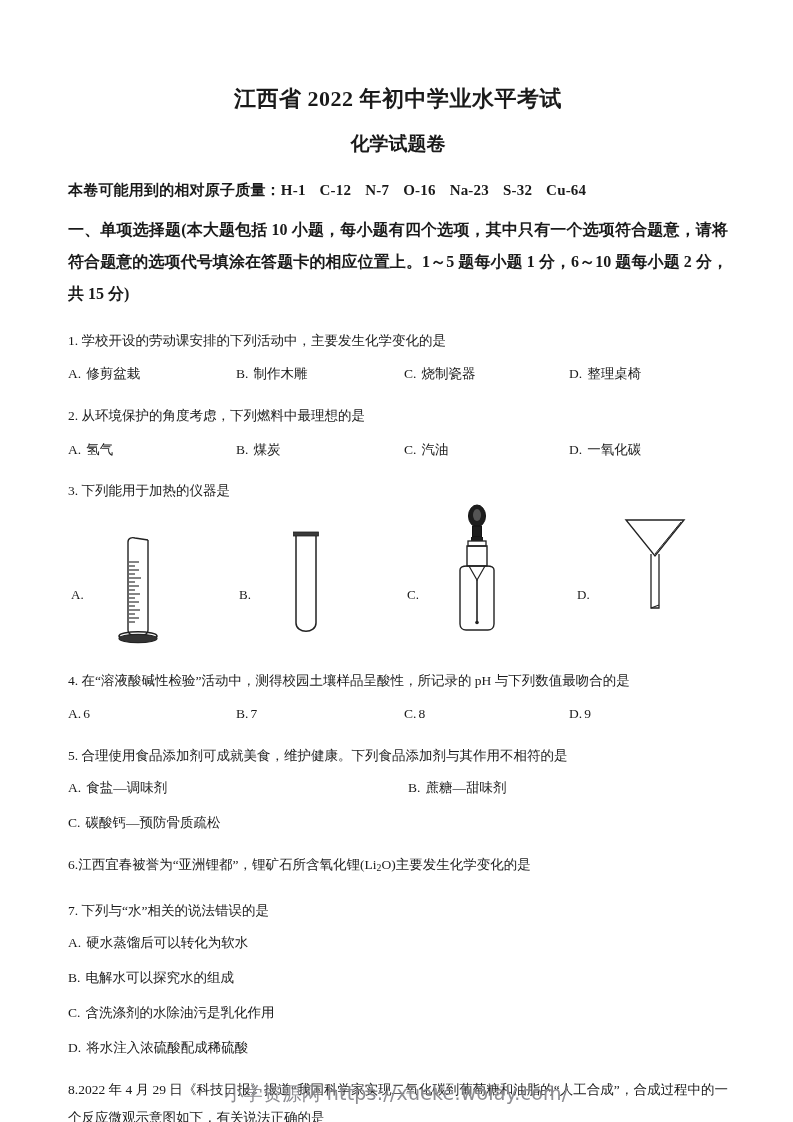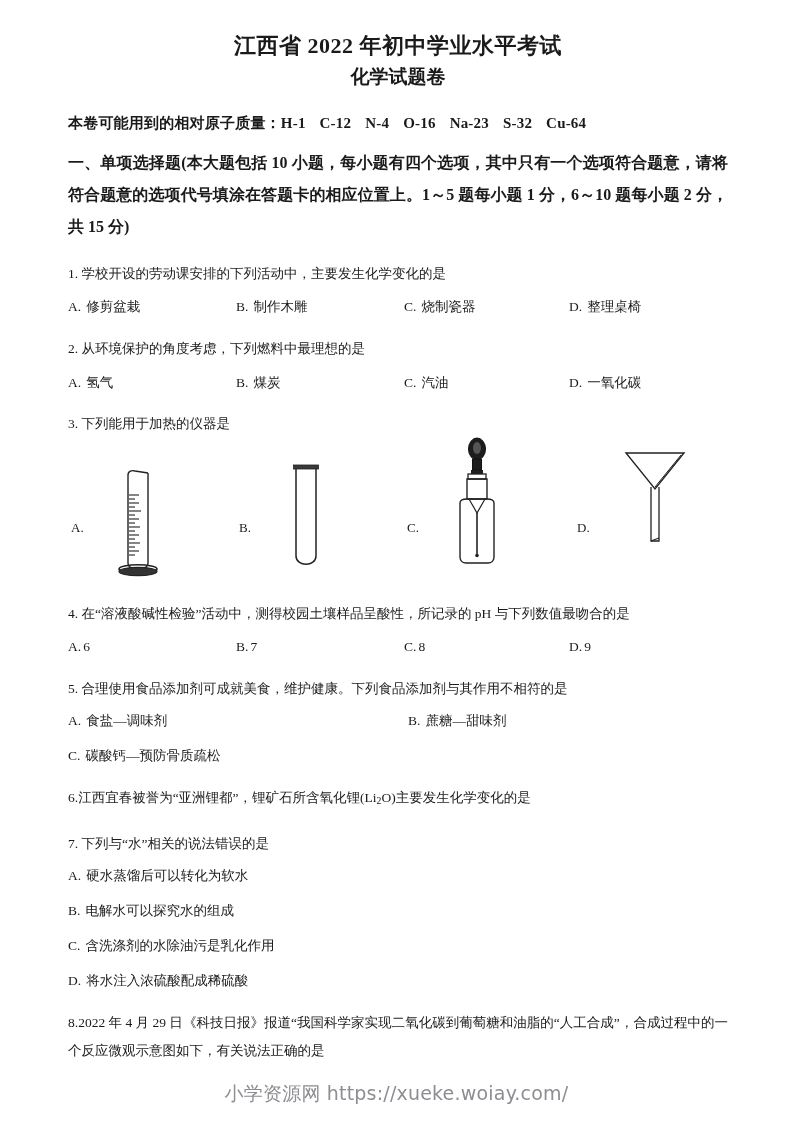--- a/index.html
+++ b/index.html
@@ -28,28 +28,28 @@
     top: 0;
     width: 660px;
   }
 
   
   .doc-title {
     text-align: center;
     font-size: 22px;
     font-weight: bold;
     letter-spacing: 0.5px;
-    margin-top: 31px;
+    margin-top: 84px;
     line-height: 1.4;
   }
   .doc-subtitle {
     text-align: center;
     font-size: 19px;
     font-weight: bold;
-    margin-top: 2px;
+    margin-top: 16px;
     line-height: 1.4;
   }
   .atomic-line {
     font-size: 15px;
     font-weight: bold;
     margin-top: 22px;
     line-height: 1.5;
     letter-spacing: 0.2px;
   }
   .atomic-line .am {
@@ -147,21 +147,21 @@
 </head>
 <body>
 
 <div class="page">
   <div class="content">
 
     <div class="doc-title">江西省 2022 年初中学业水平考试</div>
     <div class="doc-subtitle">化学试题卷</div>
 
     <div class="atomic-line">
-      <span>本卷可能用到的相对原子质量：</span><span class="am">H-1</span><span class="am">C-12</span><span class="am">N-4</span><span class="am">O-16</span><span class="am">Na-23</span><span class="am">S-32</span><span class="am">Cu-64</span>
+      <span>本卷可能用到的相对原子质量：</span><span class="am">H-1</span><span class="am">C-12</span><span class="am">N-7</span><span class="am">O-16</span><span class="am">Na-23</span><span class="am">S-32</span><span class="am">Cu-64</span>
     </div>
 
     <div class="section-instr">一、单项选择题(本大题包括 10 小题，每小题有四个选项，其中只有一个选项符合题意，请将符合题意的选项代号填涂在答题卡的相应位置上。1～5 题每小题 1 分，6～10 题每小题 2 分，共 15 分)</div>
 
     <div class="q">
       <div class="q-stem">
         <span>1.</span>
         <span>学校开设的劳动课安排的下列活动中，主要发生化学变化的是</span>
       </div>
       <div class="opts-row">

